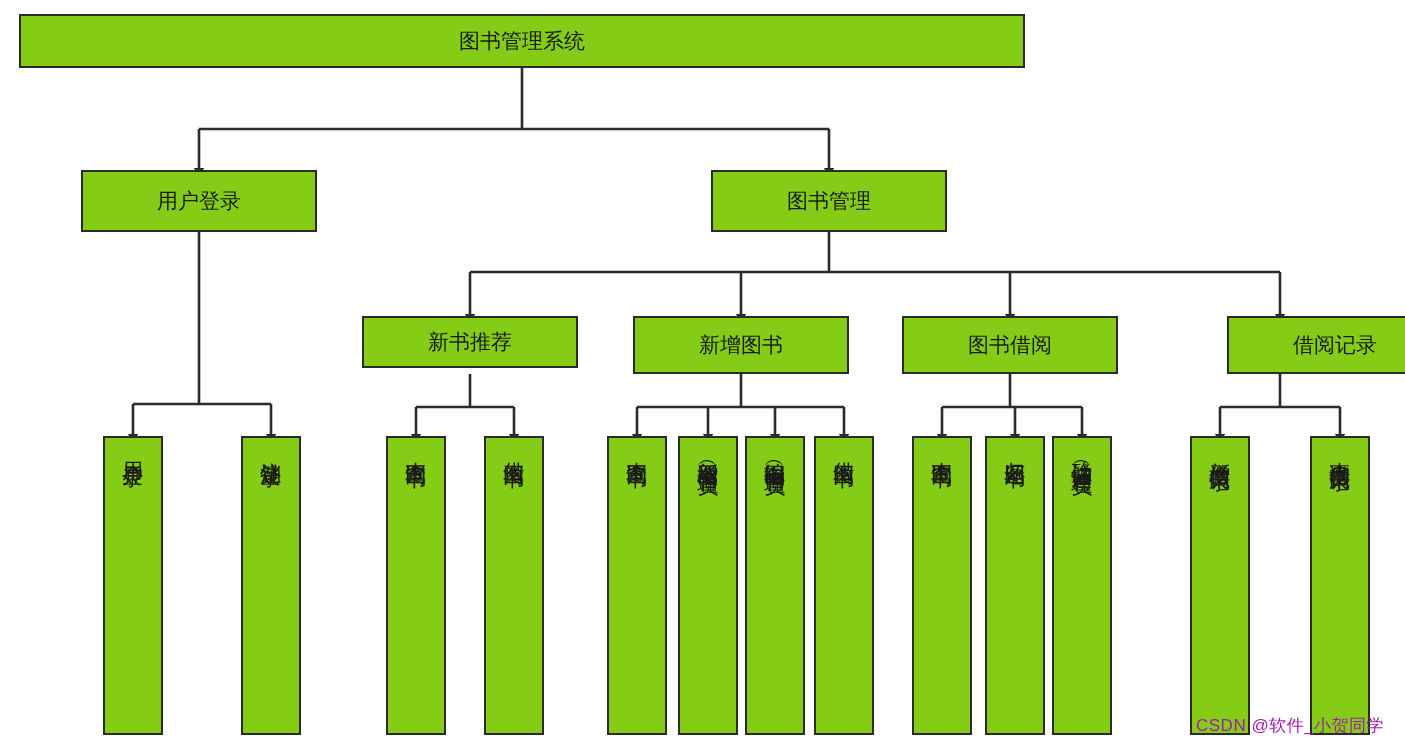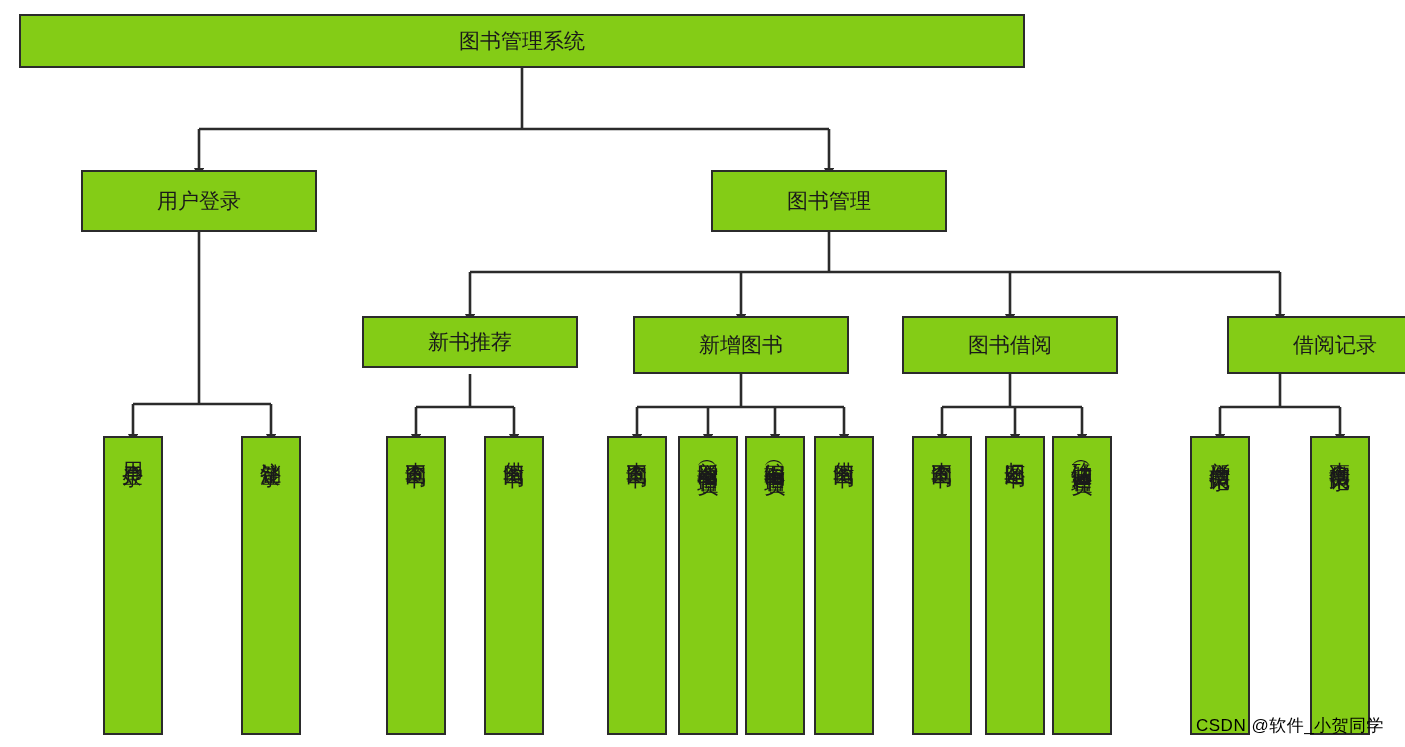--- a/index.html
+++ b/index.html
@@ -52,21 +52,21 @@
     padding-top: 7px;
   }
   .node.vertical .label {
     writing-mode: vertical-rl;
     text-orientation: upright;
     font-size: 21px;
     letter-spacing: 2px;
   }
   .watermark {
     position: absolute;
-    color: #000000;
+    color: #a21caf;
     font-size: 17px;
     white-space: nowrap;
     z-index: 3;
     letter-spacing: 0.5px;
   }
 </style>
 </head>
 <body>
 
 <div id="canvas">

